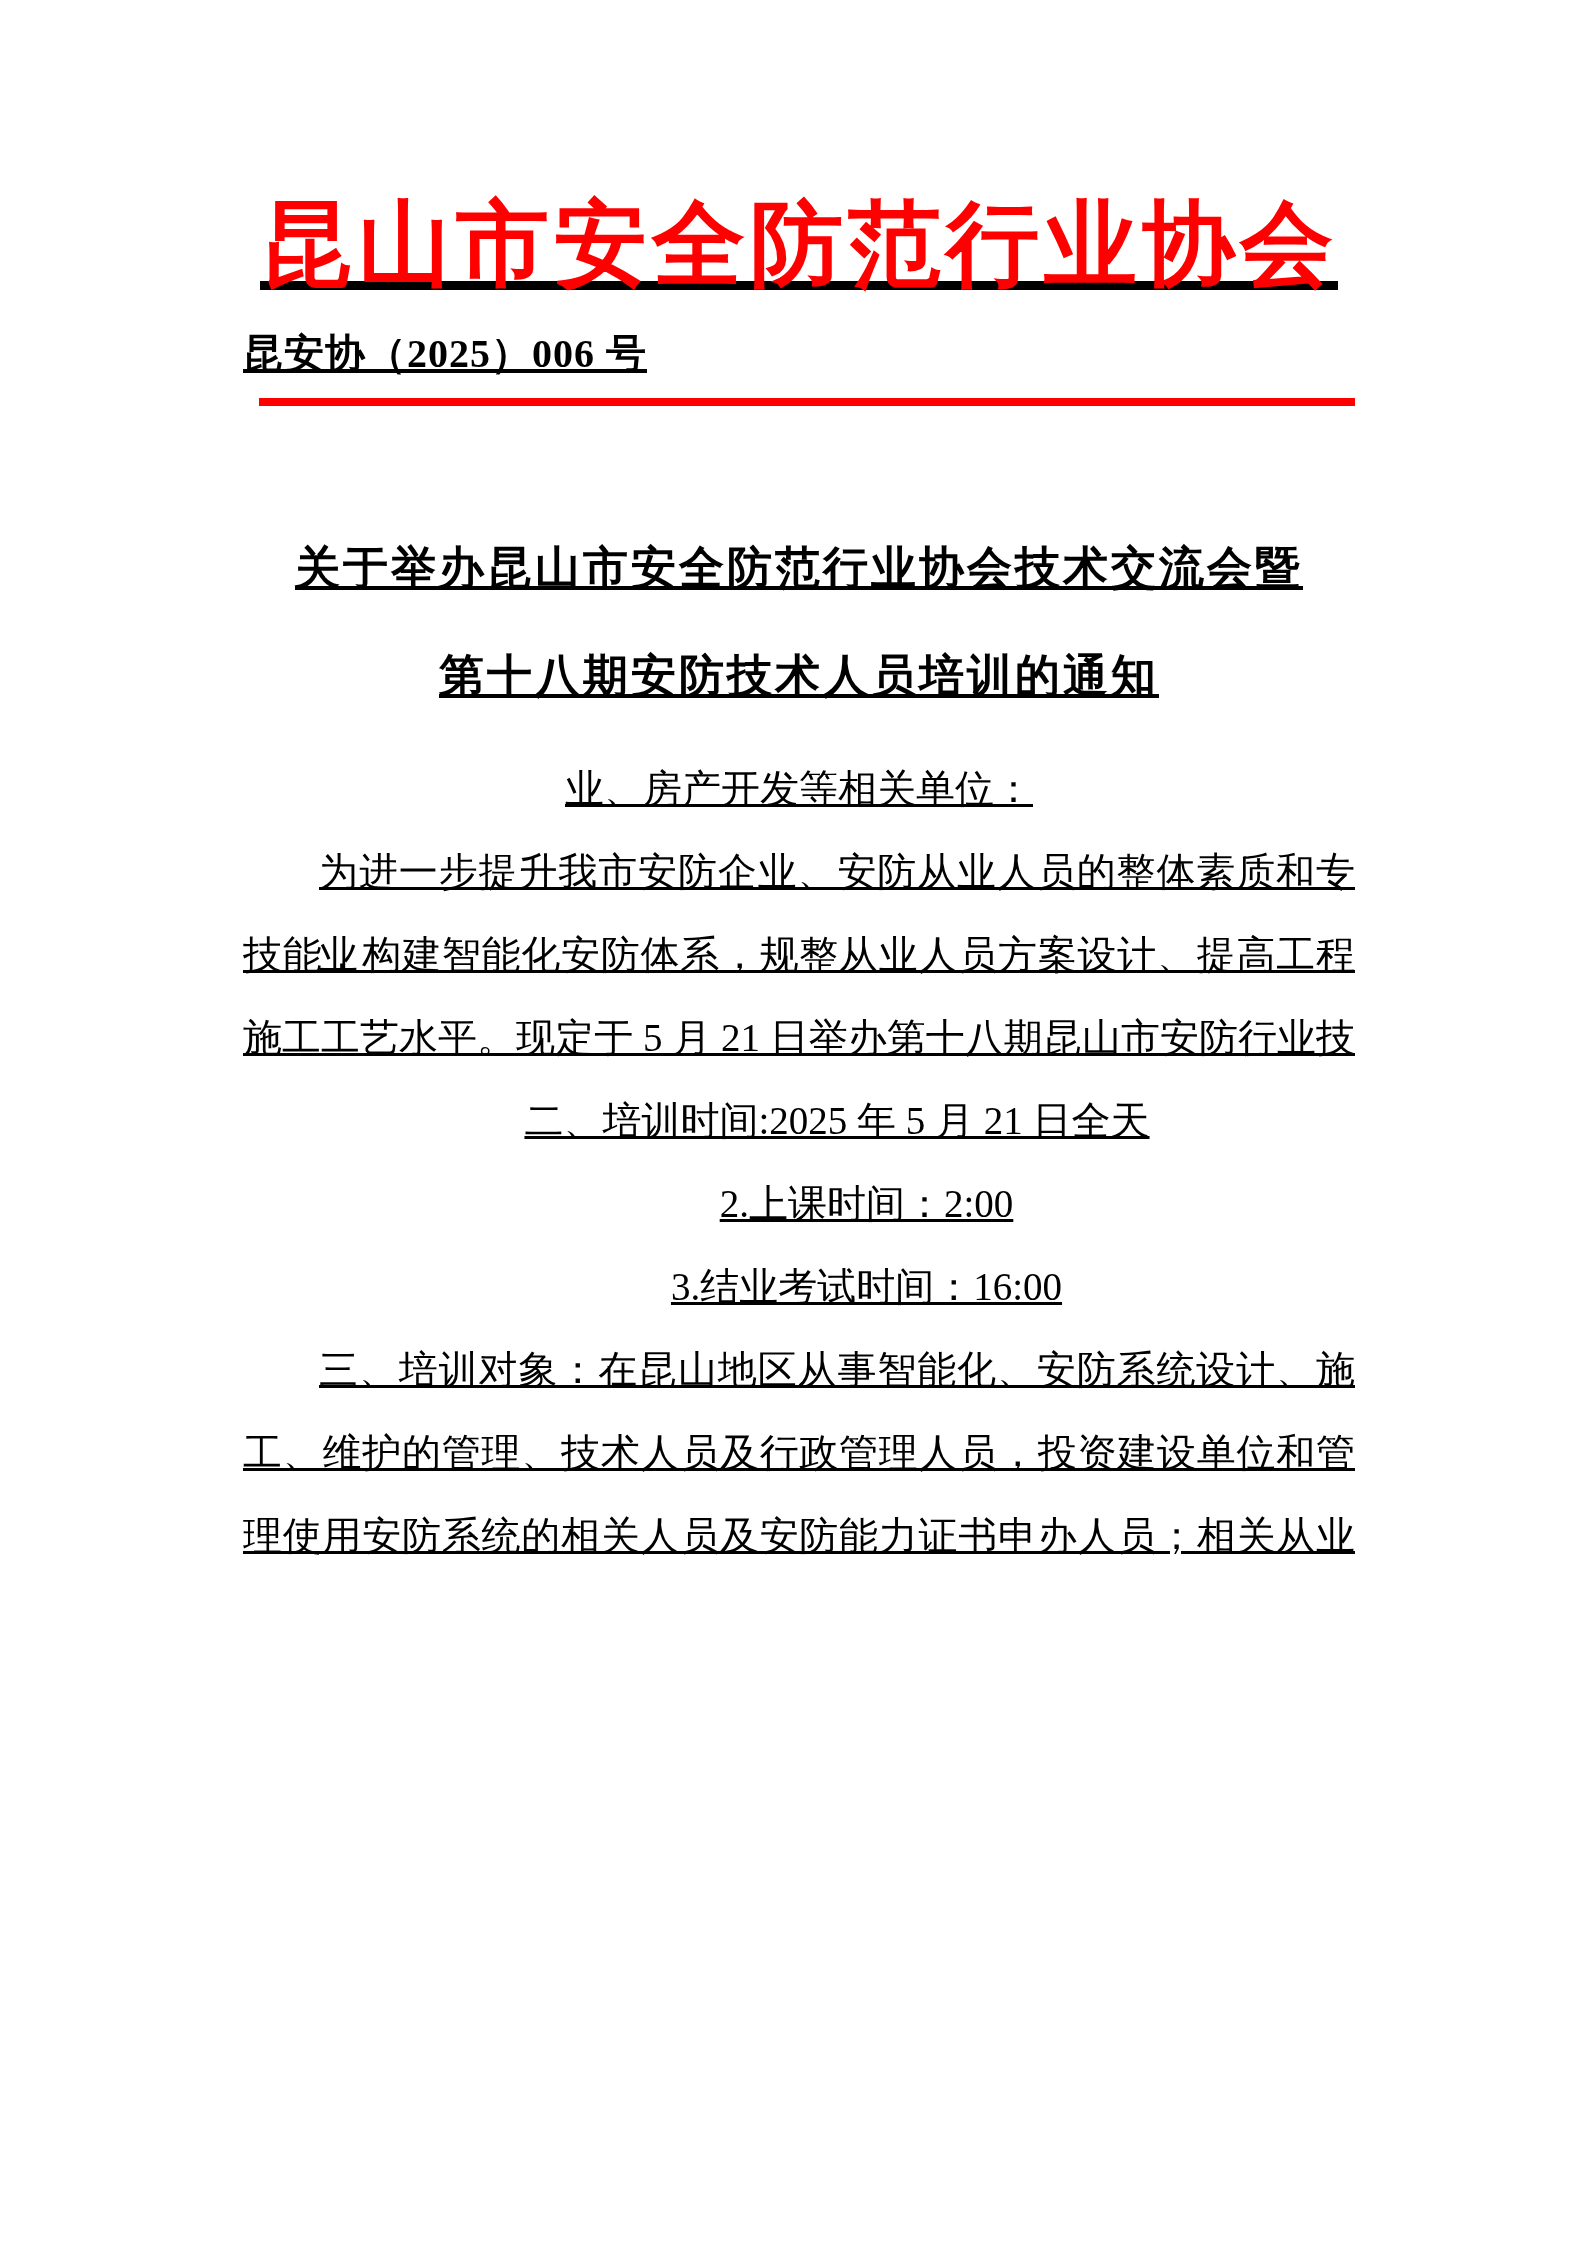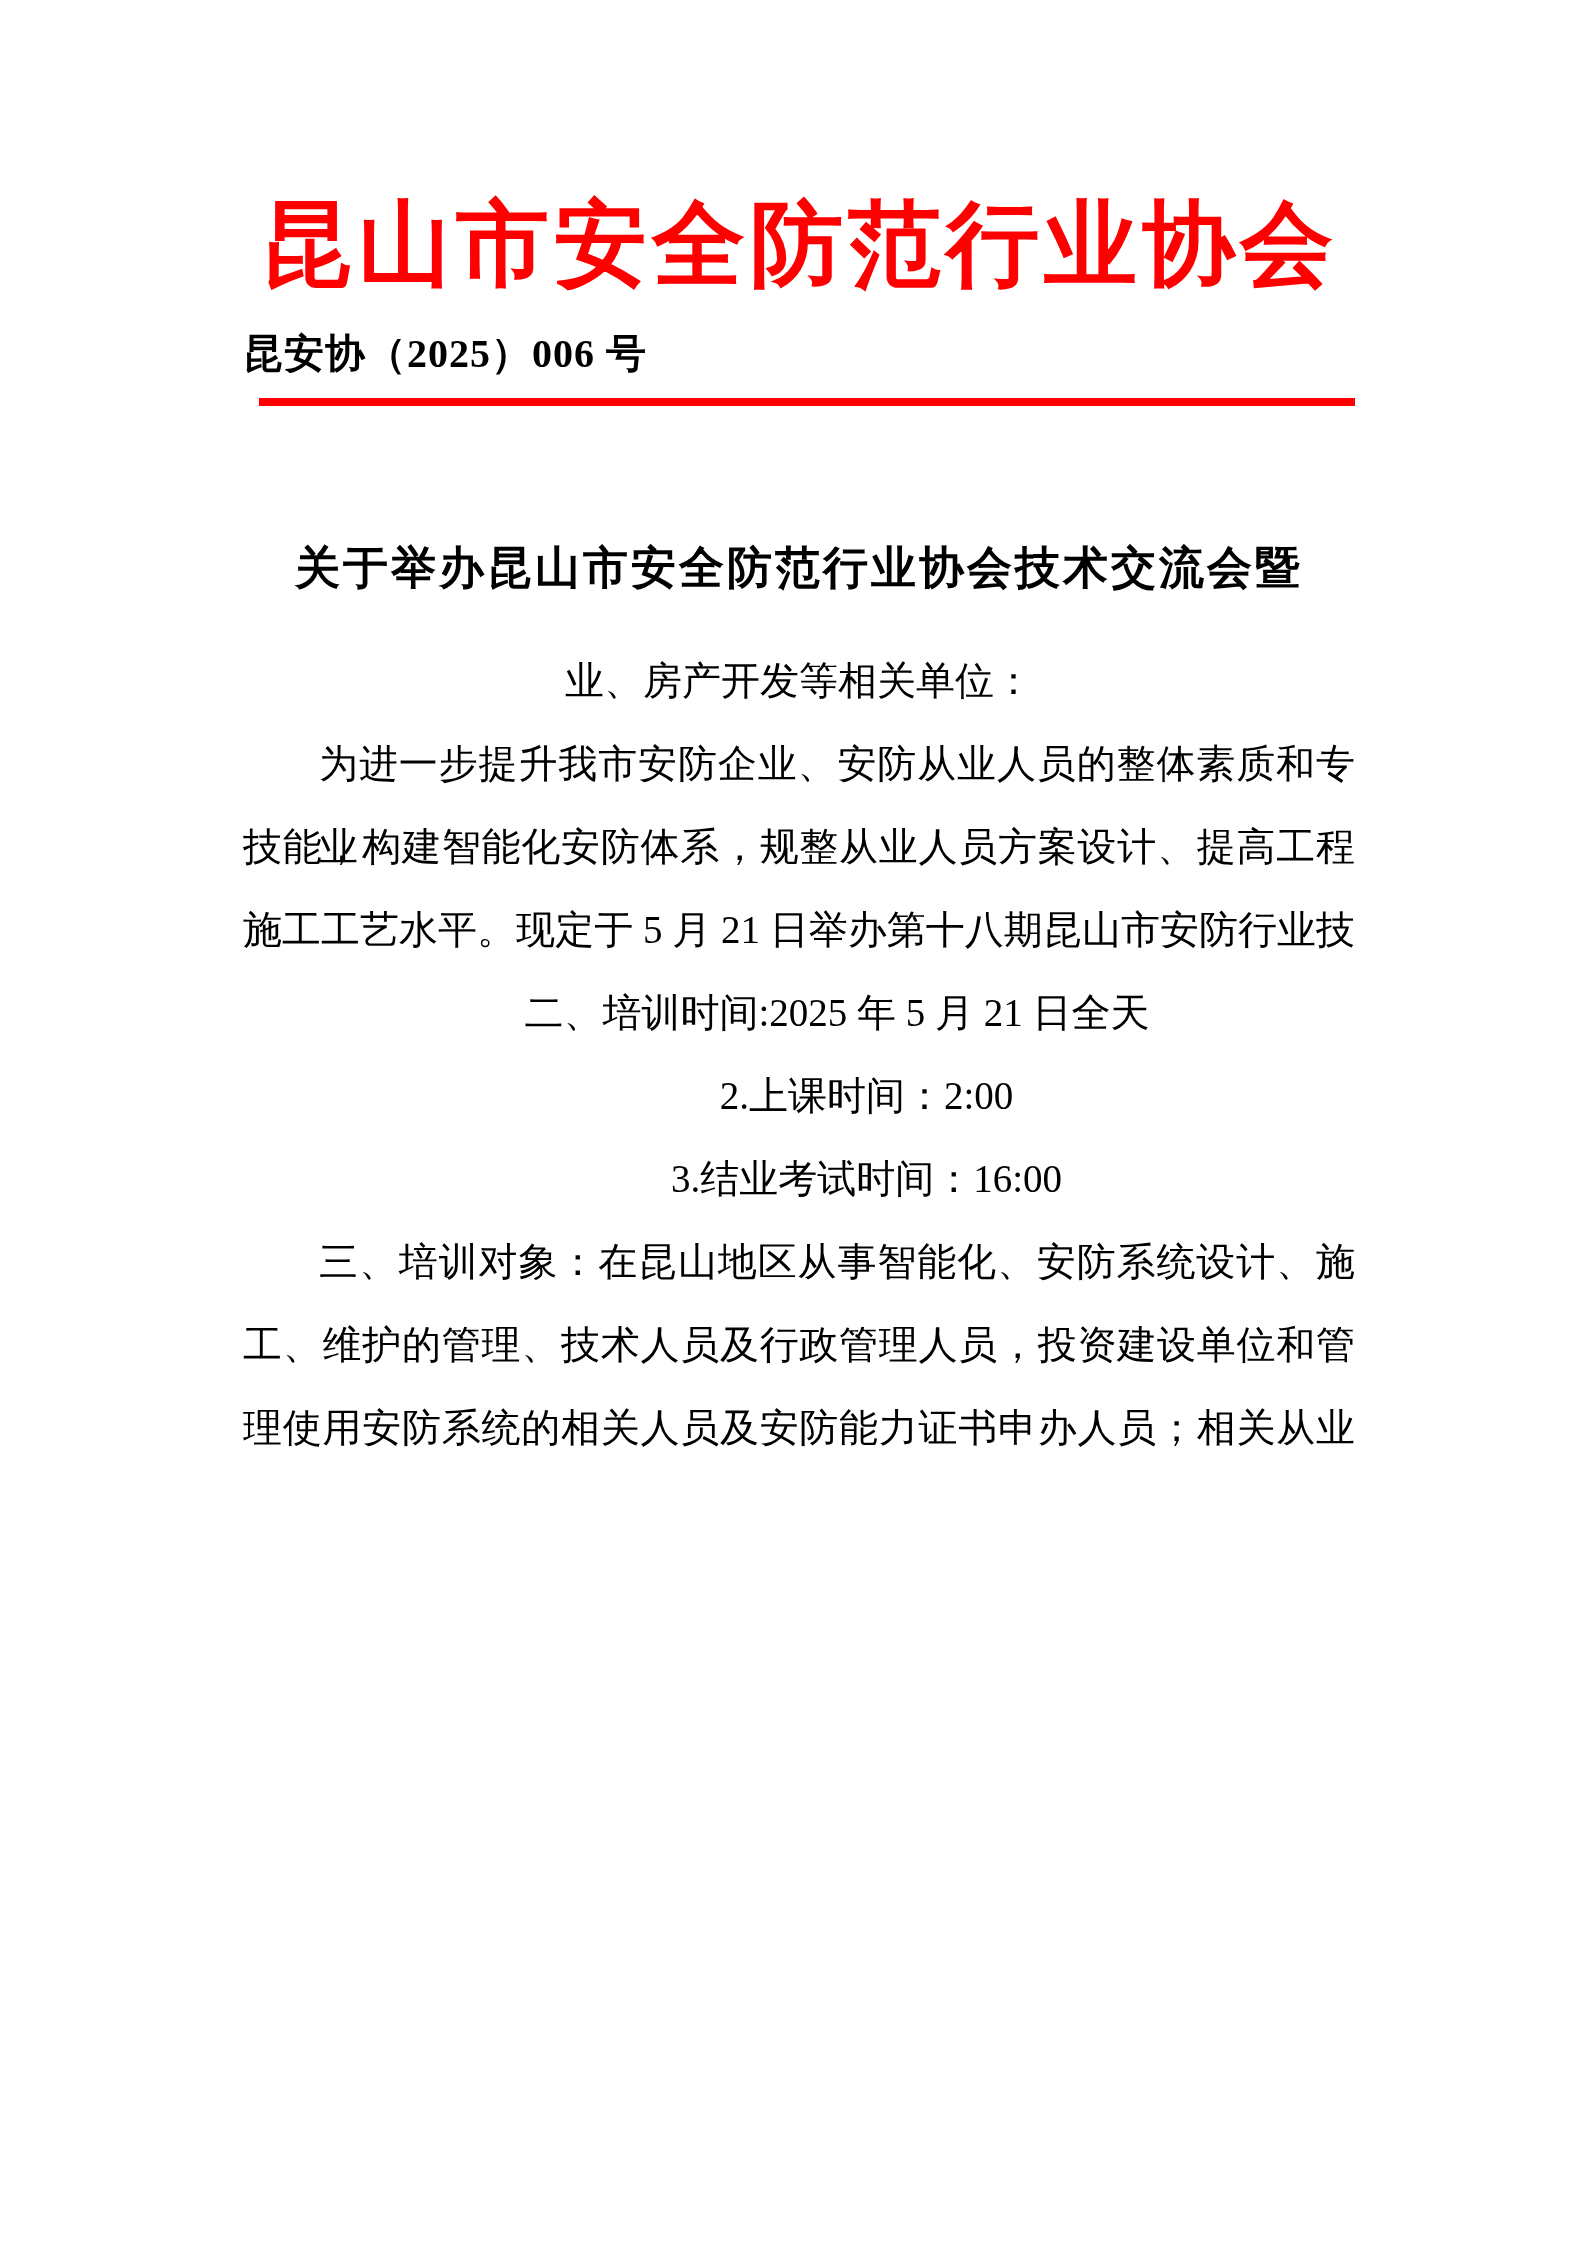--- a/index.html
+++ b/index.html
@@ -13,20 +13,21 @@
   }
   .page {
     position: relative;
     width: 1587px;
     height: 2245px;
     background: #ffffff;
   }
   .content {
     margin-left: 243px;
     width: 1112px;
+    text-decoration: underline;
   }
   .org-title {
     margin: 0;
     padding-top: 198px;
     text-align: center;
     font-size: 93px;
     line-height: 1.0;
     font-weight: bold;
     letter-spacing: 5px;
     color: #ff0000;
@@ -81,20 +82,21 @@
   <div class="content">
 
     <h1 class="org-title" style="color: rgb(255, 0, 0);">昆山市安全防范行业协会</h1>
 
     <div class="doc-number">昆安协（2025）006 号</div>
 
     <div class="red-line" style="background: rgb(255, 0, 0);"></div>
 
     <div class="notice-title">关于举办昆山市安全防范行业协会技术交流会暨</div>
 
+    <div class="notice-title" style="margin-top:0;">第十八期安防技术人员培训的通知</div>
 
     <div class="doc-body">
         <div class="line">业、房产开发等相关单位：</div>
         <div class="line fill" style="padding-left: 76px;">为进一步提升我市安防企业、安防从业人员的整体素质和专业</div>
         <div class="line fill">技能，构建智能化安防体系，规整从业人员方案设计、提高工程</div>
         <div class="line fill">施工工艺水平。现定于 5 月 21 日举办第十八期昆山市安防行业技</div>
         <div class="line" style="padding-left: 76px;">二、培训时间:2025 年 5 月 21 日全天</div>
         <div class="line" style="padding-left: 135px;">2.上课时间：2:00</div>
         <div class="line" style="padding-left: 135px;">3.结业考试时间：16:00</div>
         <div class="line fill" style="padding-left: 76px;">三、培训对象：在昆山地区从事智能化、安防系统设计、施</div>

